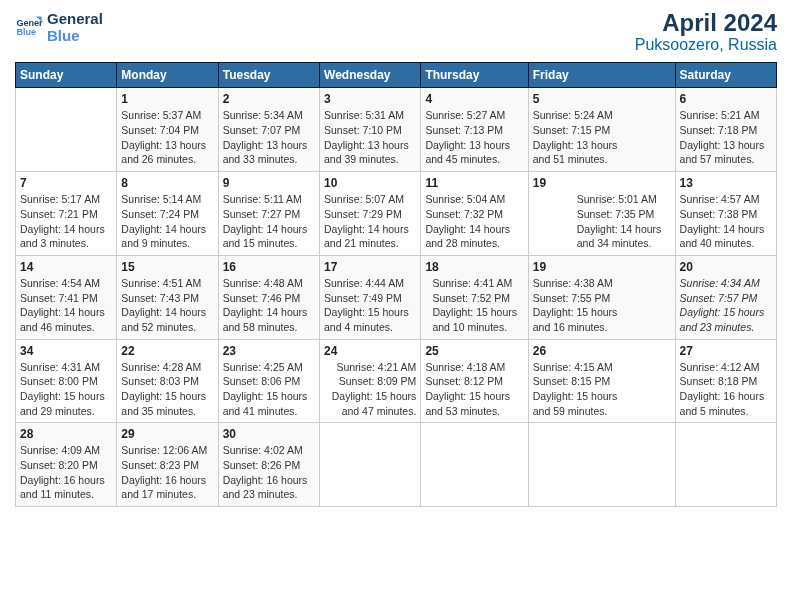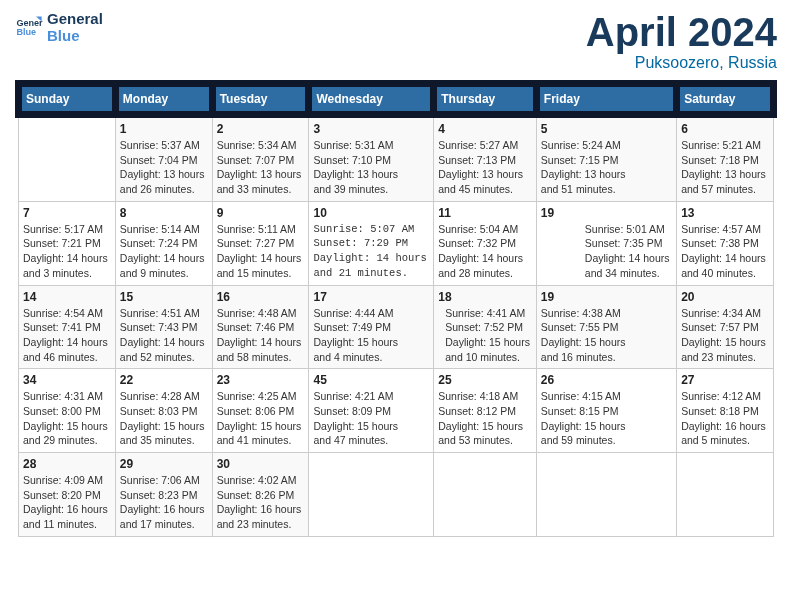--- a/index.html
+++ b/index.html
@@ -35,42 +35,42 @@
       color: #4a90d9;
     }
     .logo-icon {
       width: 28px;
       height: 28px;
     }
     .title-block {
       text-align: right;
     }
     .main-title {
-      font-size: 40px;
+      font-size: 24px;
       font-weight: bold;
       color: #1a3a5c;
       line-height: 1.1;
     }
     .sub-title {
       font-size: 16px;
       color: #0369a1;
     }
     table {
       width: 100%;
       border-collapse: collapse;
       font-size: 11px;
     }
     thead tr th {
       background-color: #2e6da4;
       color: #fff;
       padding: 5px 4px;
       text-align: left;
       font-size: 12px;
       font-weight: bold;
-      border: 7px solid #0f172a;
+      border: 1px solid #0f172a;
     }
     tbody tr td {
       border: 1px solid #ccc;
       padding: 4px 4px;
       vertical-align: top;
       font-size: 10.5px;
       color: #222;
       background: #fff;
       min-width: 95px;
     }
@@ -191,21 +191,21 @@
           </td>
           <td>
             <div class="cell-date">9</div>
             <div class="cell-info" style="white-space: pre-line;">Sunrise: 5:11 AM
 Sunset: 7:27 PM
 Daylight: 14 hours
 and 15 minutes.</div>
           </td>
           <td>
             <div class="cell-date">10</div>
-            <div class="cell-info" style="white-space: pre-line; font-family: Liberation Mono, monospace;">Sunrise: 5:07 AM
+            <div class="cell-info" style="white-space: pre-line;">Sunrise: 5:07 AM
 Sunset: 7:29 PM
 Daylight: 14 hours
 and 21 minutes.</div>
           </td>
           <td>
             <div class="cell-date">11</div>
             <div class="cell-info" style="white-space: pre-line;">Sunrise: 5:04 AM
 Sunset: 7:32 PM
 Daylight: 14 hours
 and 28 minutes.</div>
@@ -263,21 +263,21 @@
           </td>
           <td>
             <div class="cell-date">19</div>
             <div class="cell-info" style="white-space: pre-line;">Sunrise: 4:38 AM
 Sunset: 7:55 PM
 Daylight: 15 hours
 and 16 minutes.</div>
           </td>
           <td>
             <div class="cell-date">20</div>
-            <div class="cell-info" style="white-space: pre-line;">Sunrise: 4:34 AM
+            <div class="cell-info" style="white-space: pre-line; font-style: italic;">Sunrise: 4:34 AM
 Sunset: 7:57 PM
 Daylight: 15 hours
 and 23 minutes.</div>
           </td>
         </tr>
         <tr>
           <td>
             <div class="cell-date">34</div>
             <div class="cell-info" style="white-space: pre-line;">Sunrise: 4:31 AM
 Sunset: 8:00 PM
@@ -292,22 +292,22 @@
 and 35 minutes.</div>
           </td>
           <td>
             <div class="cell-date">23</div>
             <div class="cell-info" style="white-space: pre-line;">Sunrise: 4:25 AM
 Sunset: 8:06 PM
 Daylight: 15 hours
 and 41 minutes.</div>
           </td>
           <td>
-            <div class="cell-date">45</div>
-            <div class="cell-info" style="white-space: pre-line;">Sunrise: 4:21 AM
+            <div class="cell-date">24</div>
+            <div class="cell-info" style="white-space: pre-line; text-align: right;">Sunrise: 4:21 AM
 Sunset: 8:09 PM
 Daylight: 15 hours
 and 47 minutes.</div>
           </td>
           <td>
             <div class="cell-date">25</div>
             <div class="cell-info" style="white-space: pre-line;">Sunrise: 4:18 AM
 Sunset: 8:12 PM
 Daylight: 15 hours
 and 53 minutes.</div>
@@ -330,21 +330,21 @@
         <tr>
           <td>
             <div class="cell-date">28</div>
             <div class="cell-info" style="white-space: pre-line;">Sunrise: 4:09 AM
 Sunset: 8:20 PM
 Daylight: 16 hours
 and 11 minutes.</div>
           </td>
           <td>
             <div class="cell-date">29</div>
-            <div class="cell-info" style="white-space: pre-line;">Sunrise: 7:06 AM
+            <div class="cell-info" style="white-space: pre-line;">Sunrise: 12:06 AM
 Sunset: 8:23 PM
 Daylight: 16 hours
 and 17 minutes.</div>
           </td>
           <td>
             <div class="cell-date">30</div>
             <div class="cell-info" style="white-space: pre-line;">Sunrise: 4:02 AM
 Sunset: 8:26 PM
 Daylight: 16 hours
 and 23 minutes.</div>

